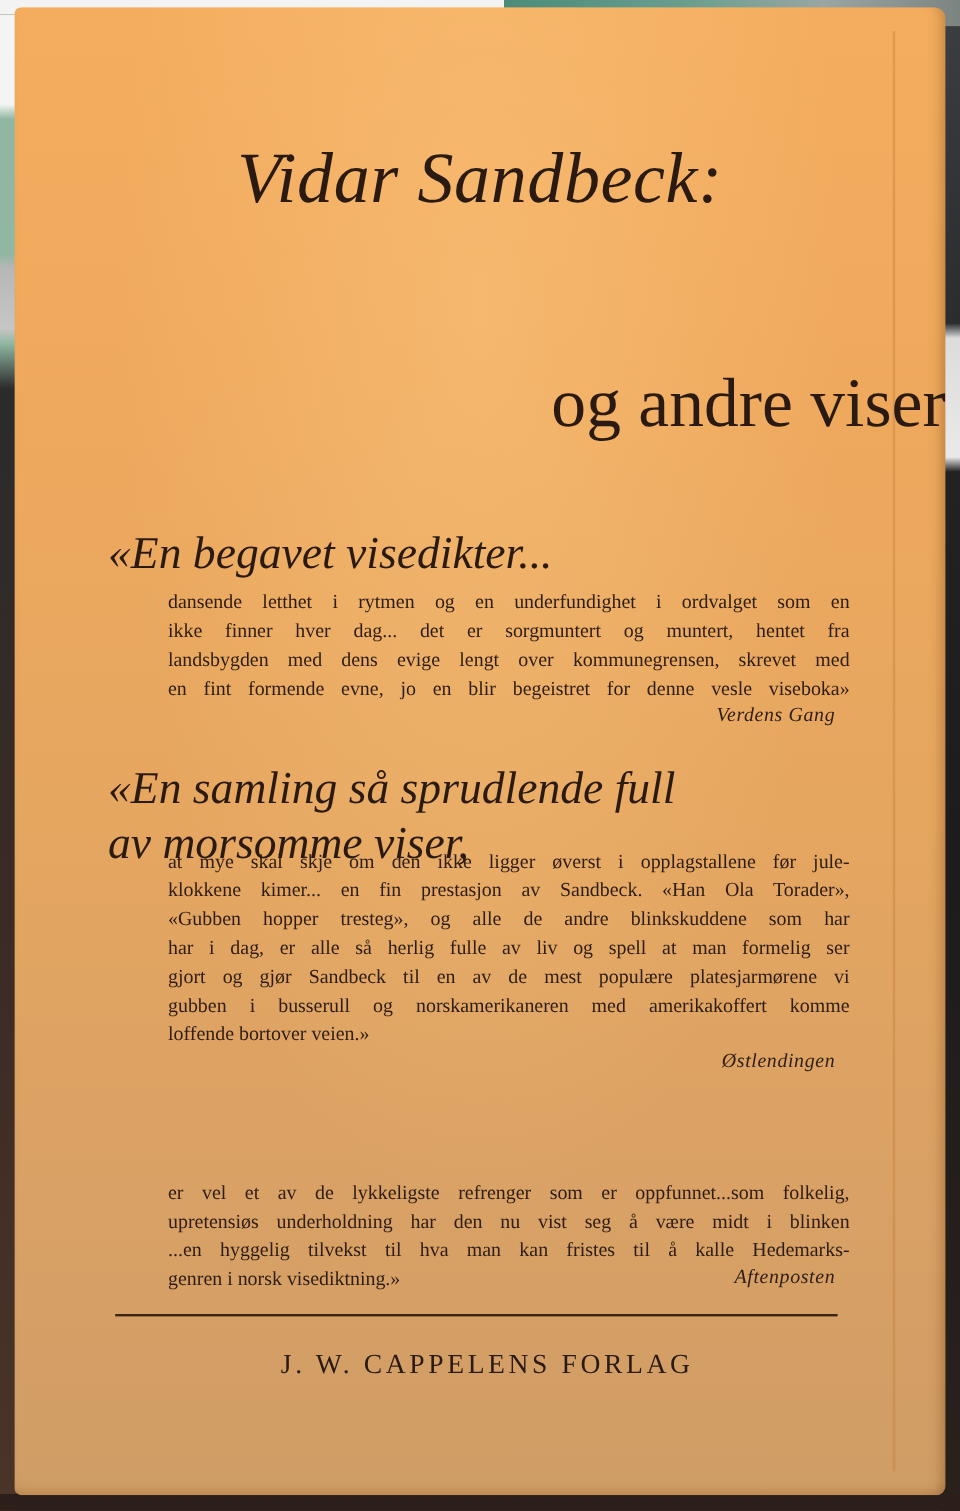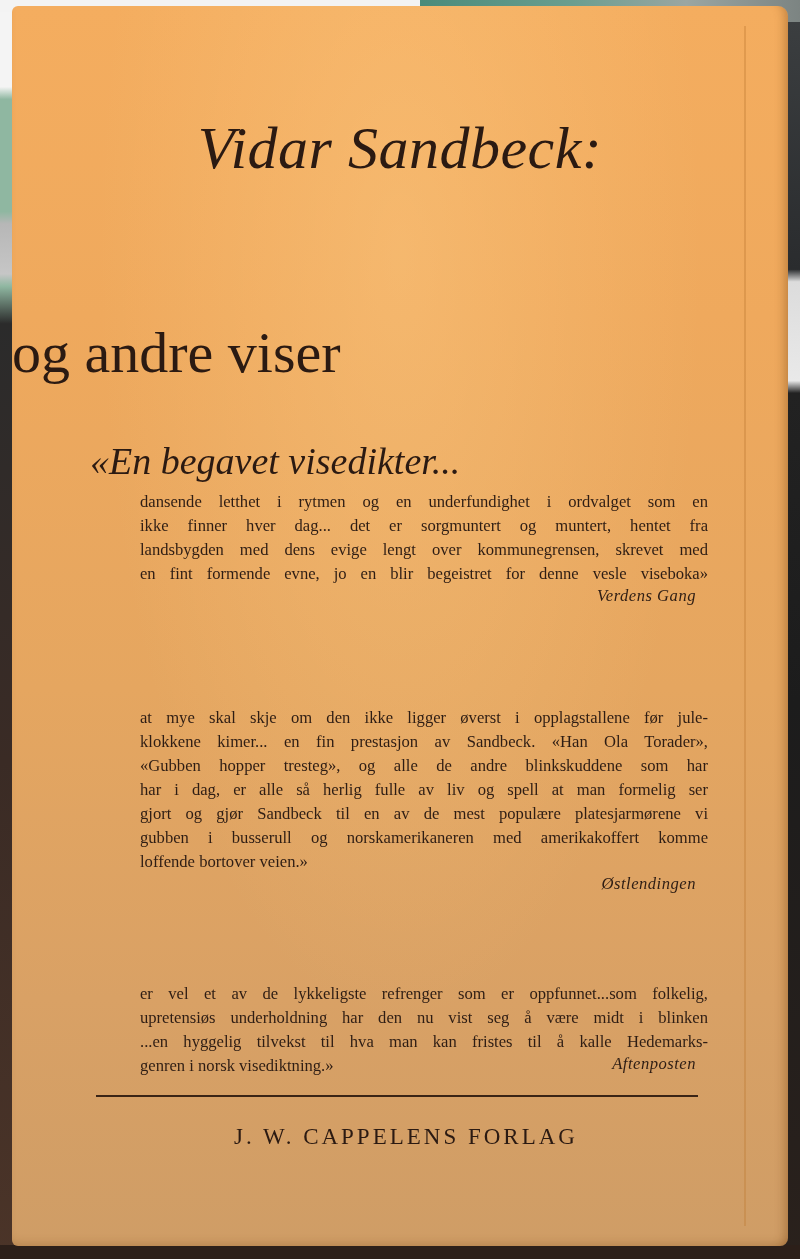--- a/index.html
+++ b/index.html
@@ -73,22 +73,22 @@
       left: 0; right: 0;
       top: 212px;
       text-align: center;
       font-size: 64px;
       color: #2b1a12;
       letter-spacing: 2px;
     }
     .subtitle {
       position: absolute;
       left: 0; right: 0;
-      top: 313px;
-      text-align: left;
+      top: 296px;
+      text-align: right;
       font-size: 58px;
       color: #2b1a12;
     }
 
     .quote-head {
       position: absolute;
       left: 78px;
       font-style: italic;
       font-size: 38px;
       color: #2b1a12;
@@ -169,20 +169,24 @@
     <div>«En begavet visedikter...</div>
   </div>
   <div class="quote-body" style="top:484px;">
     <span class="line">dansende letthet i rytmen og en underfundighet i ordvalget som en</span>
     <span class="line">ikke finner hver dag... det er sorgmuntert og muntert, hentet fra</span>
     <span class="line">landsbygden med dens evige lengt over kommunegrensen, skrevet med</span>
     <span class="line">en fint formende evne, jo en blir begeistret for denne vesle viseboka»</span>
   </div>
   <div class="source" style="top:580px;">Verdens Gang</div>
 
+  <div class="quote-head" style="top:628px;">
+    <div>«En samling så sprudlende full</div>
+    <div>av morsomme viser,</div>
+  </div>
   <div class="quote-body" style="top:700px;">
     <span class="line">at mye skal skje om den ikke ligger øverst i opplagstallene før jule-</span>
     <span class="line">klokkene kimer... en fin prestasjon av Sandbeck. «Han Ola Torader»,</span>
     <span class="line">«Gubben hopper tresteg», og alle de andre blinkskuddene som har</span>
     <span class="line">har i dag, er alle så herlig fulle av liv og spell at man formelig ser</span>
     <span class="line">gjort og gjør Sandbeck til en av de mest populære platesjarmørene vi</span>
     <span class="line">gubben i busserull og norskamerikaneren med amerikakoffert komme</span>
     <span class="line last">loffende bortover veien.»</span>
   </div>
   <div class="source" style="top:868px;">Østlendingen</div>

